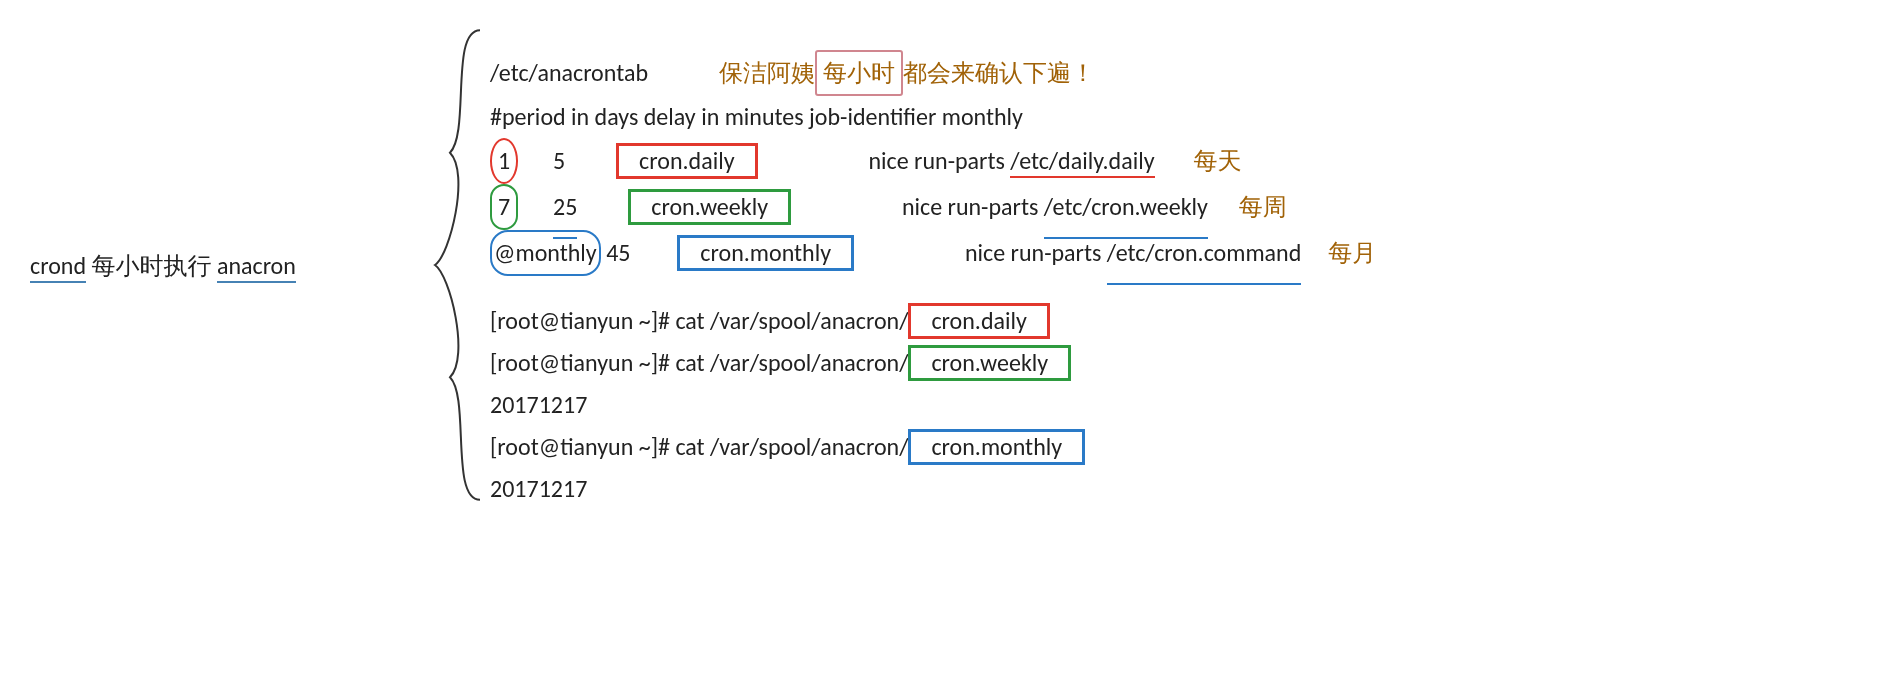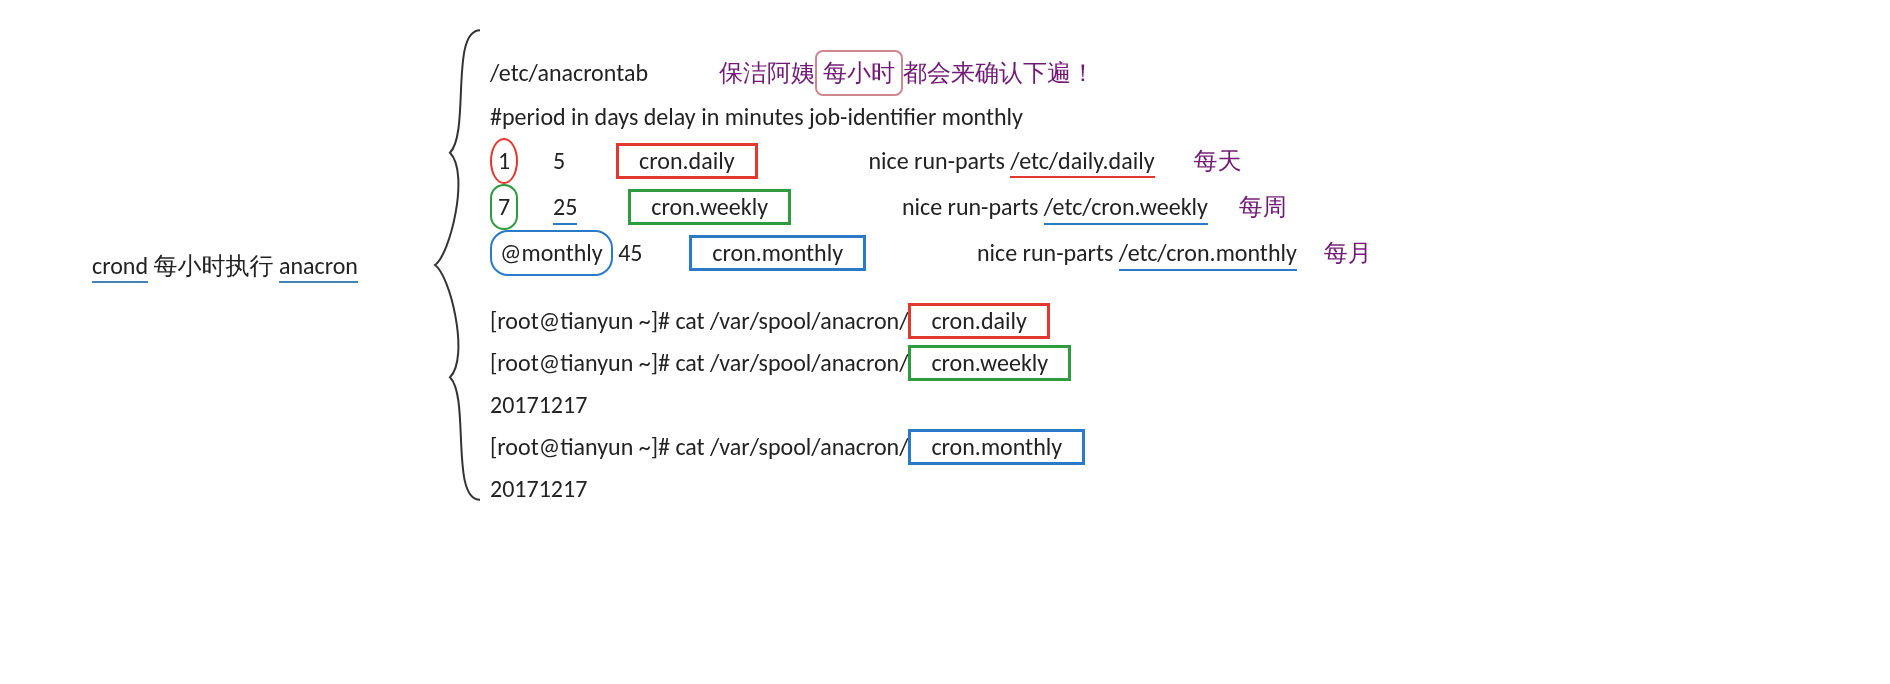--- a/index.html
+++ b/index.html
@@ -1,31 +1,31 @@
 <!DOCTYPE html>
 <html><head>
 <meta charset="utf-8">
 <style>
   body{margin:0;padding:20px 30px;background:#fff;font-family:"Calibri","Segoe UI",Arial,sans-serif;font-size:24px;color:#222;width:1890px;box-sizing:border-box}
   .wrap{display:flex;align-items:flex-start;gap:0}
-  .left{width:390px;padding-top:230px;text-align:center;padding-right:10px}
+  .left{width:390px;padding-top:230px;text-align:left;padding-right:10px}
   .under-blue{border-bottom:2px solid steelblue;padding-bottom:1px}
   .brace{width:60px;align-self:stretch}
   .right{flex:1;padding-top:30px}
   .row{line-height:42px;white-space:nowrap}
-  .blue{color:#701a75}
+  .blue{color:#a16207}
   .box{display:inline-block;padding:0 20px;border:3px solid;line-height:30px}
   .box-red{border-color:#e2382d}
   .box-green{border-color:#2e9b3f}
   .box-blue{border-color:#2a7ac7}
   .circ-red{display:inline-block;border:2px solid #e2382d;border-radius:50%;padding:0 6px}
   .circ-green{display:inline-block;border:2px solid #2e9b3f;border-radius:14px;padding:0 6px}
-  .oval-blue{display:inline-block;border:2px solid #2a7ac7;border-radius:18px;padding:0 8px}
+  .oval-blue{display:inline-block;border:2px solid #2a7ac7;border-radius:18px;padding:0 2px}
   .u-red{border-bottom:2px solid #e2382d;padding-bottom:1px}
-  .u-blue{border-bottom:2px solid #2a7ac7;padding-bottom:2px}
+  .u-blue{border-bottom:2px solid #2a7ac7;padding-bottom:16px}
   .gap{display:inline-block}
   .sp{height:24px}
 </style>
 </head>
 <body>
 
 <div class="wrap">
   <div class="left">
     <span class="under-blue">crond</span>
     <span>每小时执行</span>
@@ -33,21 +33,21 @@
   </div>
 
   <svg class="brace" viewBox="0 0 60 480" preserveAspectRatio="none">
     <path d="M50 10 C20 10 40 110 20 130 C40 150 20 230 5 240 C20 250 40 330 20 350 C40 370 20 470 50 470" stroke="#333" stroke-width="2" fill="none"></path>
   </svg>
 
   <div class="right">
     <div class="row">
       <span>/etc/anacrontab</span>
       <span class="gap" style="width:60px"></span>
-      <span class="blue">保洁阿姨</span><span class="blue circ-red" style="border-radius:8px;border-color:#d0868f">每小时</span><span class="blue">都会来确认下遍！</span>
+      <span class="blue">保洁阿姨</span><span class="blue circ-red" style="border-radius:3px;border-color:#d0868f">每小时</span><span class="blue">都会来确认下遍！</span>
     </div>
 
     <div class="row">#period in days   delay in minutes   job-identifier   monthly</div>
 
     <div class="row">
       <span class="circ-red">1</span>
       <span class="gap" style="width:24px"></span>
       <span>5</span>
       <span class="gap" style="width:40px"></span>
       <span class="box box-red">cron.daily</span>
@@ -68,21 +68,21 @@
       <span class="gap" style="width:20px"></span>
       <span class="blue">每周</span>
     </div>
 
     <div class="row">
       <span class="oval-blue">@monthly</span>
       <span>45</span>
       <span class="gap" style="width:36px"></span>
       <span class="box box-blue">cron.monthly</span>
       <span class="gap" style="width:100px"></span>
-      <span>nice run-parts </span><span class="u-blue">/etc/cron.monthly</span>
+      <span>nice run-parts </span><span class="u-blue">/etc/cron.command</span>
       <span class="gap" style="width:16px"></span>
       <span class="blue">每月</span>
     </div>
 
     <div class="sp"></div>
 
     <div class="row">
       <span>[root@tianyun ~]# </span><span>cat /var/spool/anacron/</span><span class="box box-red">cron.daily</span>
     </div>
 

